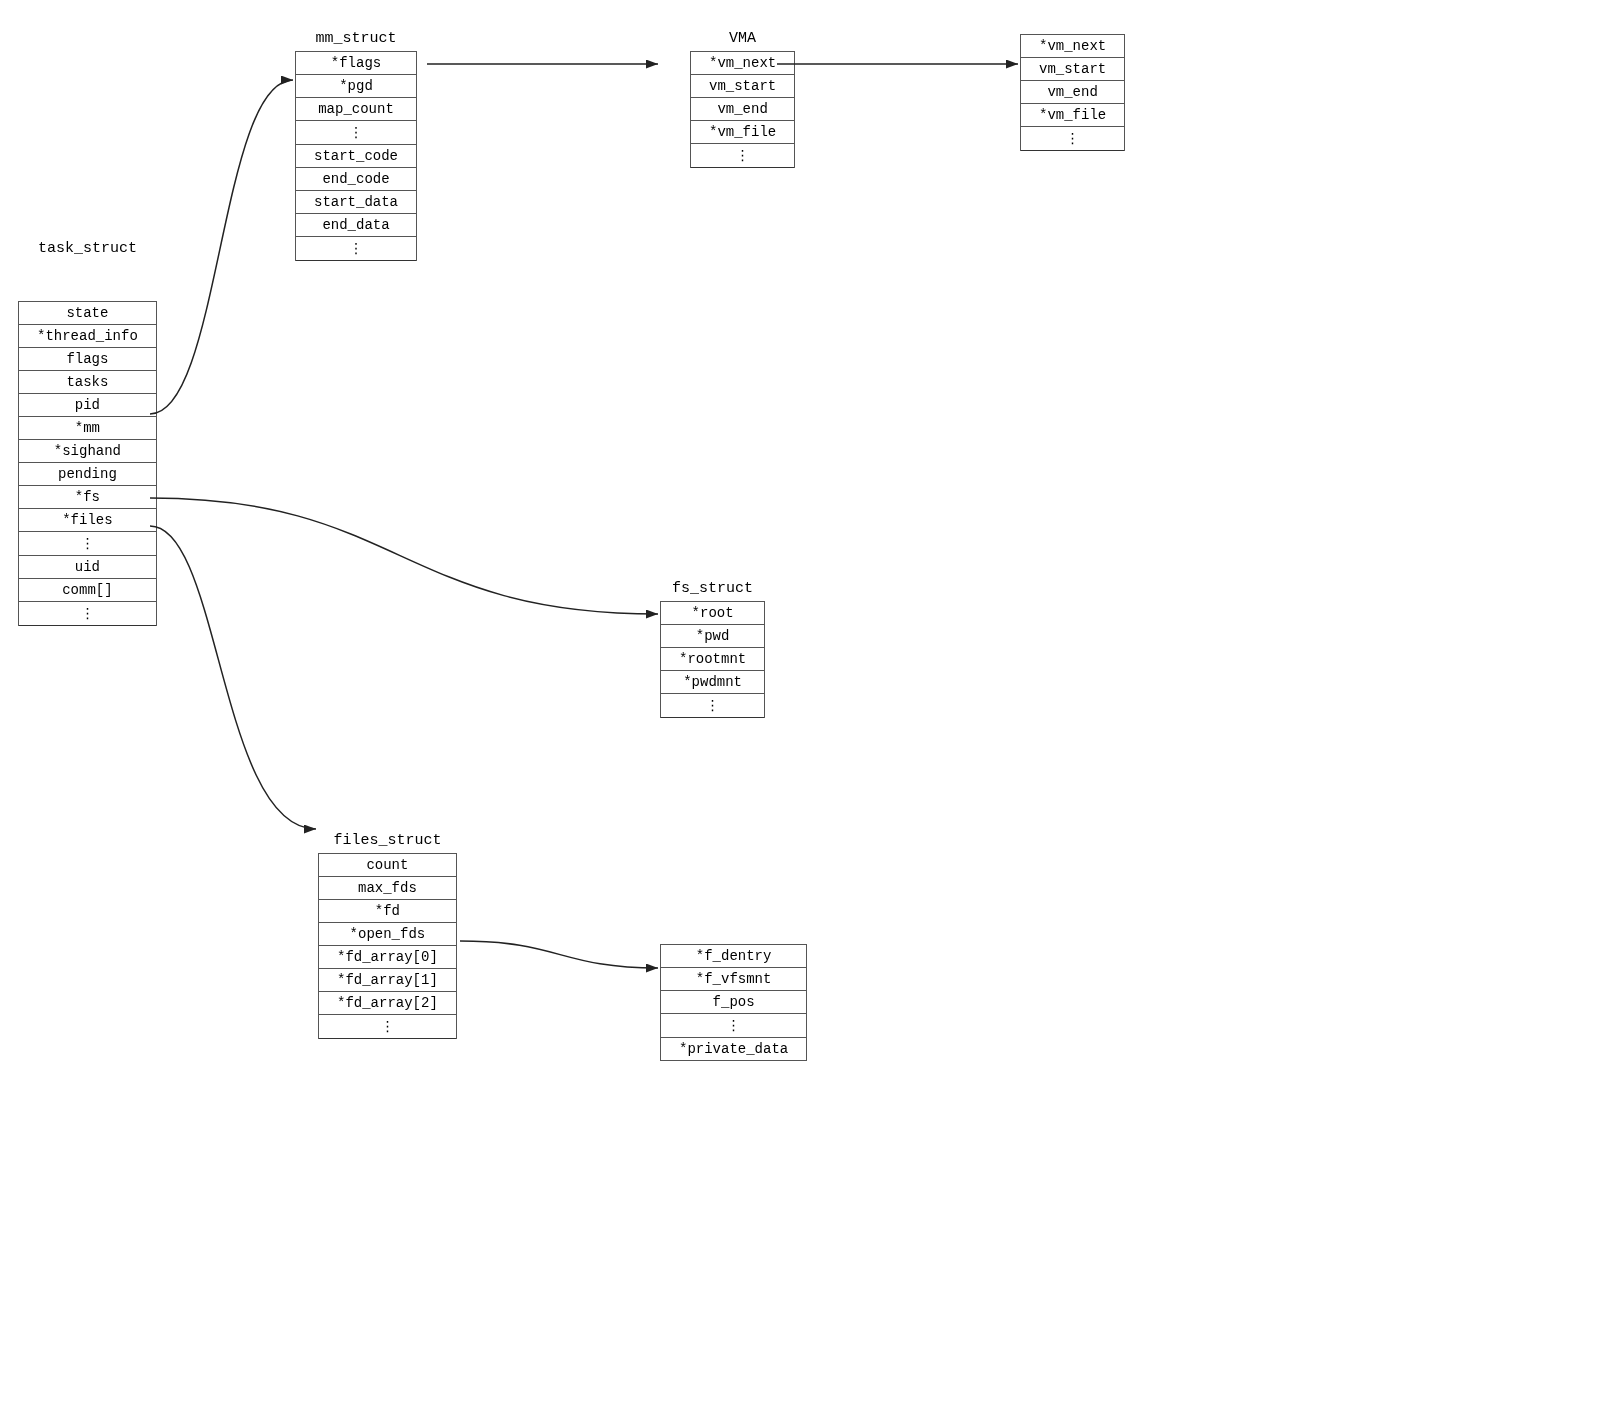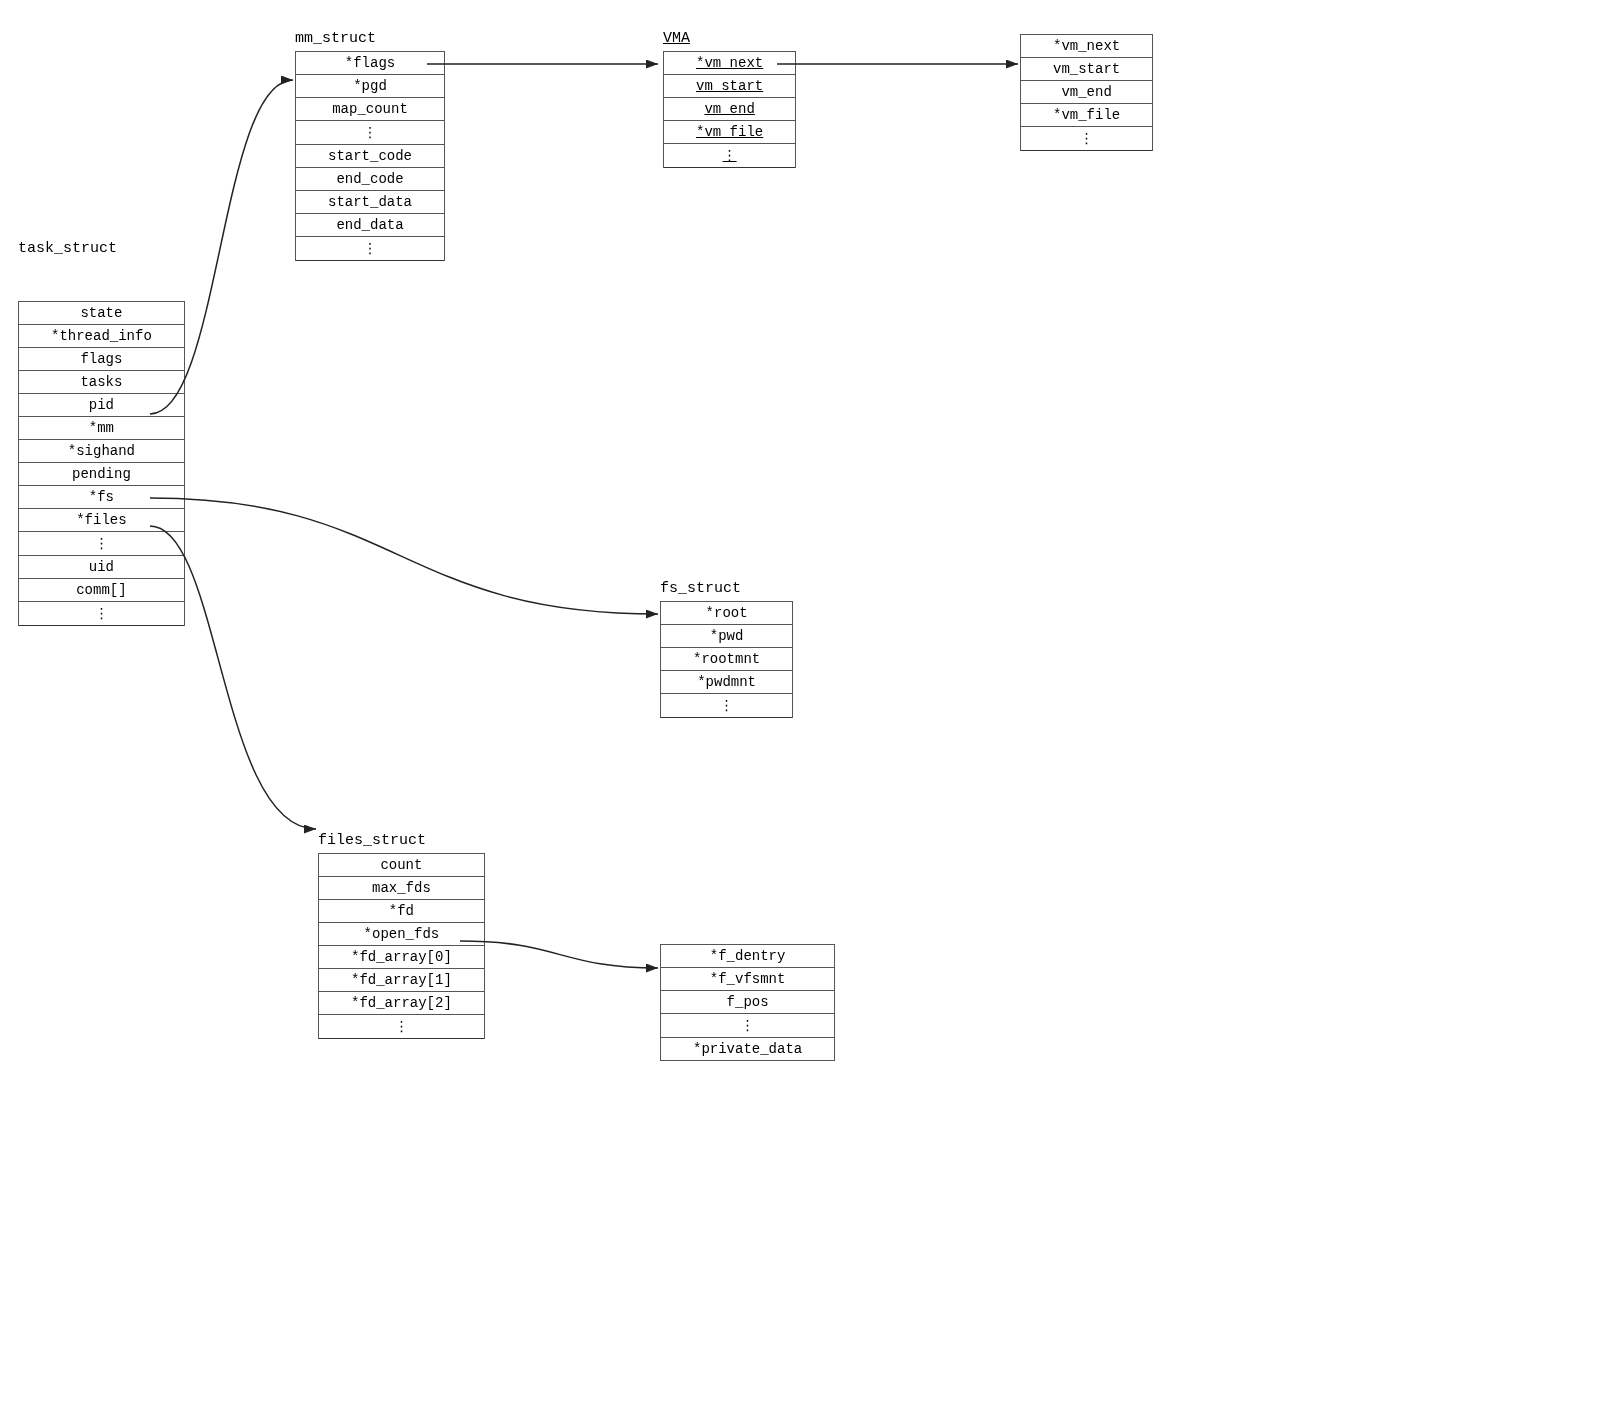--- a/index.html
+++ b/index.html
@@ -16,31 +16,32 @@
       position: relative;
       width: 1608px;
       height: 1416px;
     }
     .struct-block {
       position: absolute;
       display: flex;
       flex-direction: column;
     }
     .struct-title {
+      text-align: center;
       margin-bottom: 4px;
       font-size: 15px;
       white-space: nowrap;
     }
     .struct-table {
       border-collapse: collapse;
       border: 1.5px solid #333;
     }
     .struct-table td {
       border: 1px solid #555;
-      padding: 3px 32px;
+      padding: 3px 18px;
       text-align: center;
       white-space: nowrap;
       font-size: 14px;
       background: #fff;
     }
     .struct-table td.dots {
       text-align: center;
       border-left: 1px solid #555;
       border-right: 1px solid #555;
       border-top: none;
@@ -138,21 +139,21 @@
       <tr>
             <td>end_data</td>
           </tr>
       <tr>
             <td class="dots">⋮</td>
           </tr>
     </tbody>
       </table>
   </div>
 
-  <div class="struct-block" style="left:663px; top:30px;text-decoration:underline;">
+  <div class="struct-block" style="left:690px; top:30px;">
     <div class="struct-title">VMA</div>
     <table class="struct-table">
       <tbody>
           <tr>
             <td>*vm_next</td>
           </tr>
       <tr>
             <td>vm_start</td>
           </tr>
       <tr>

